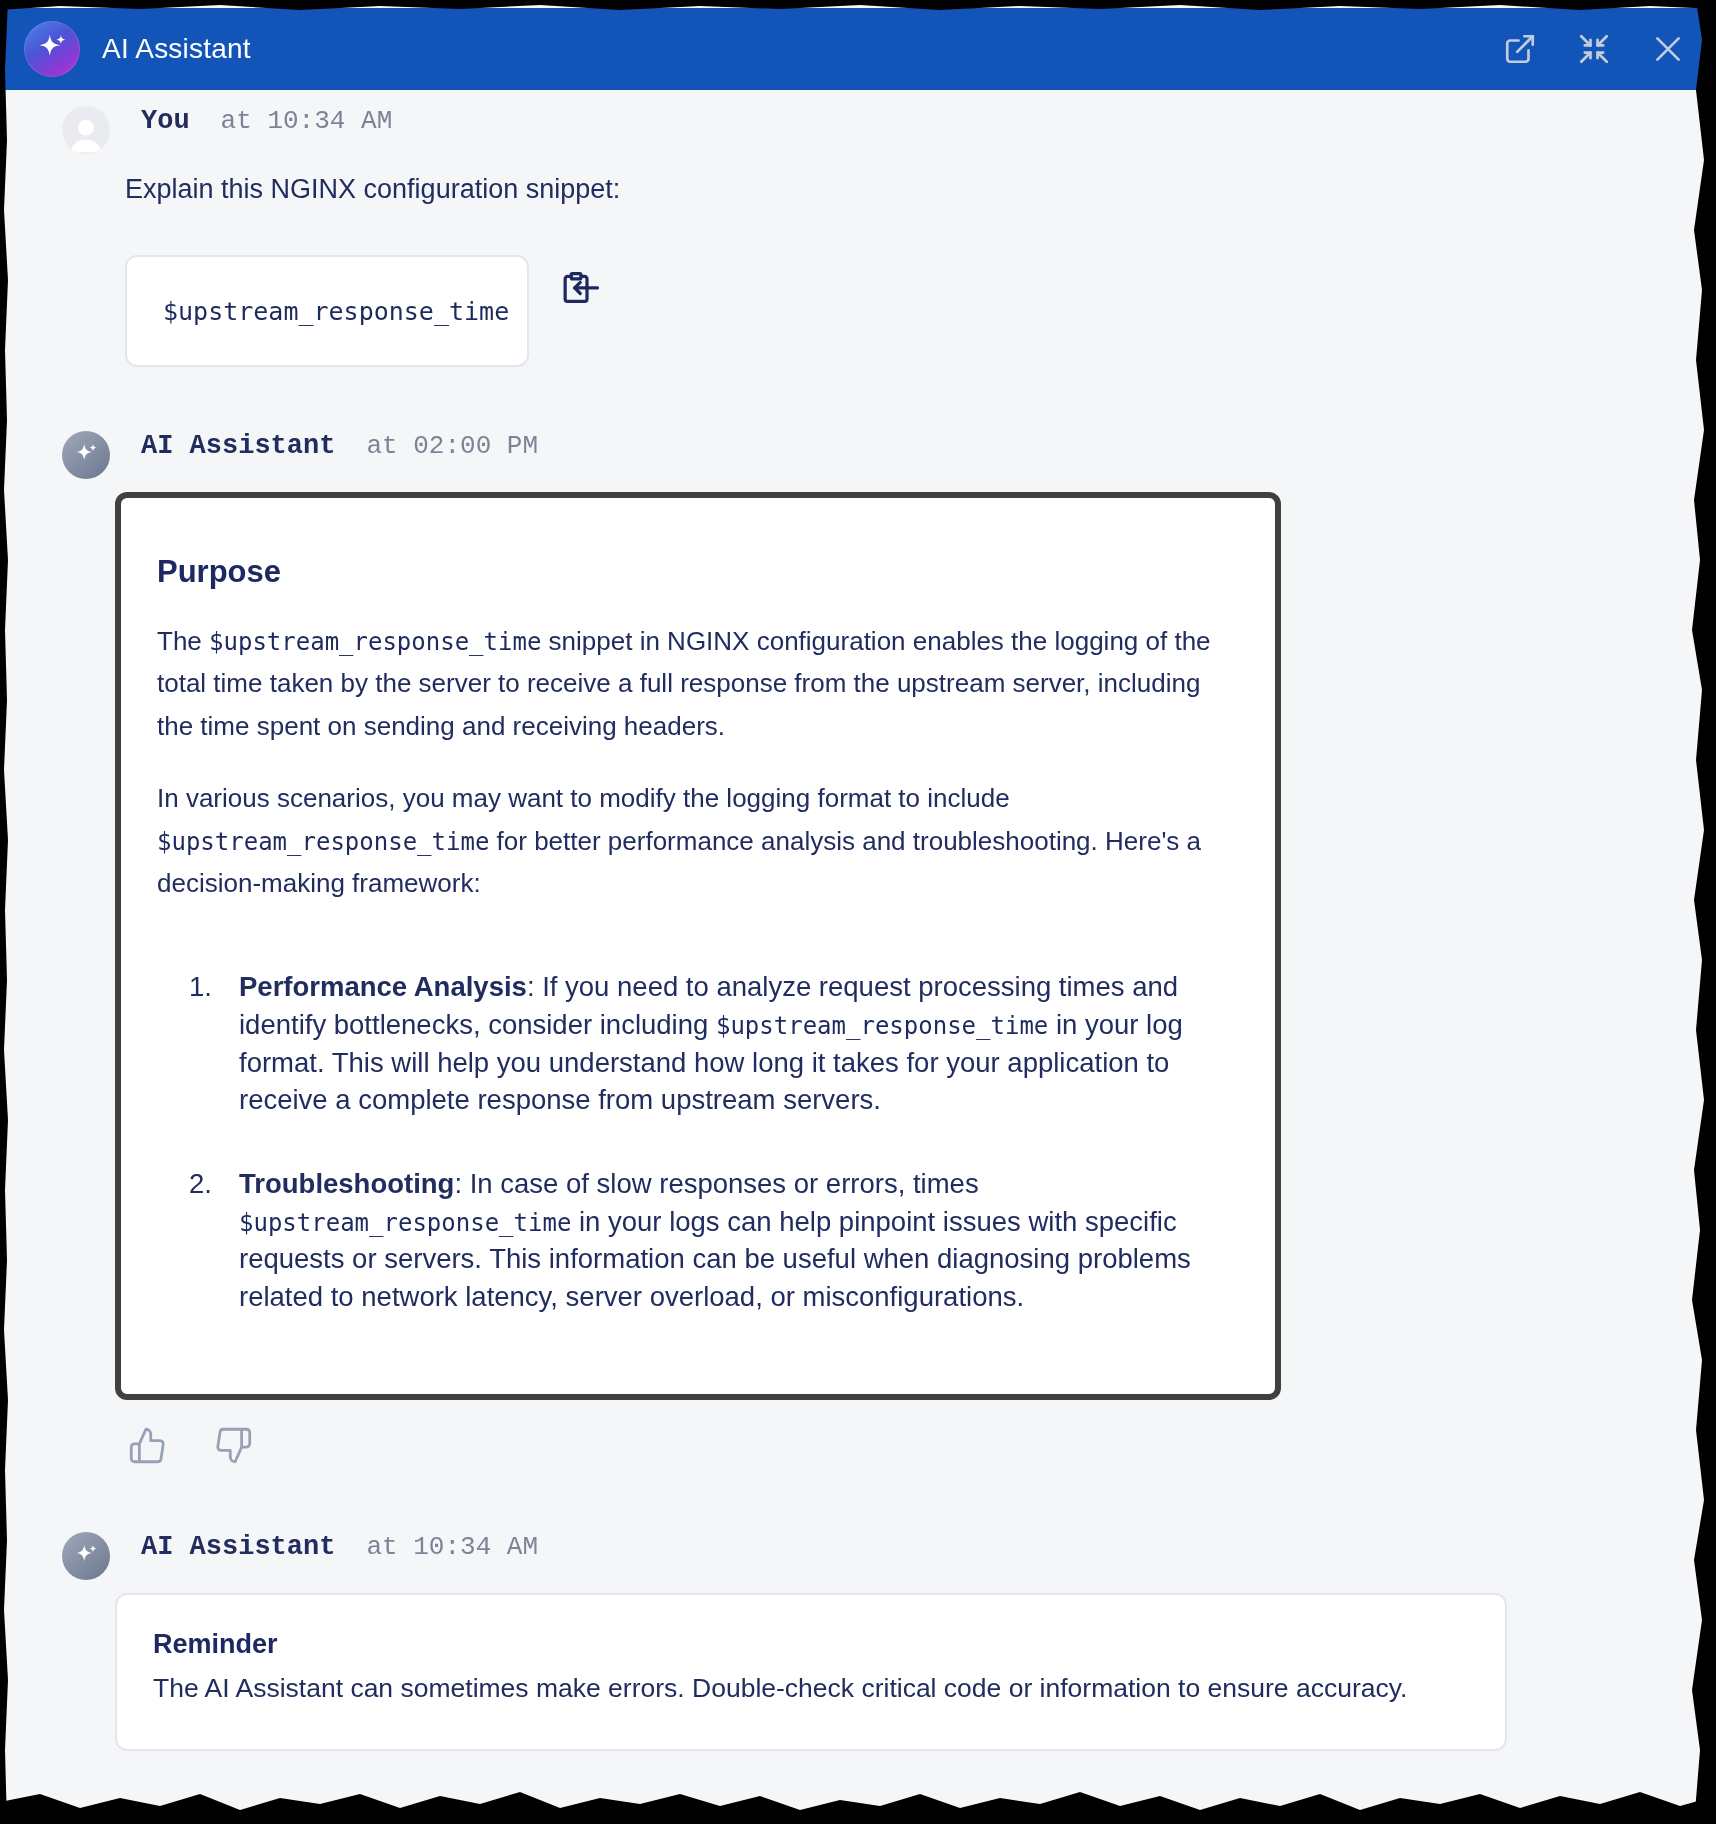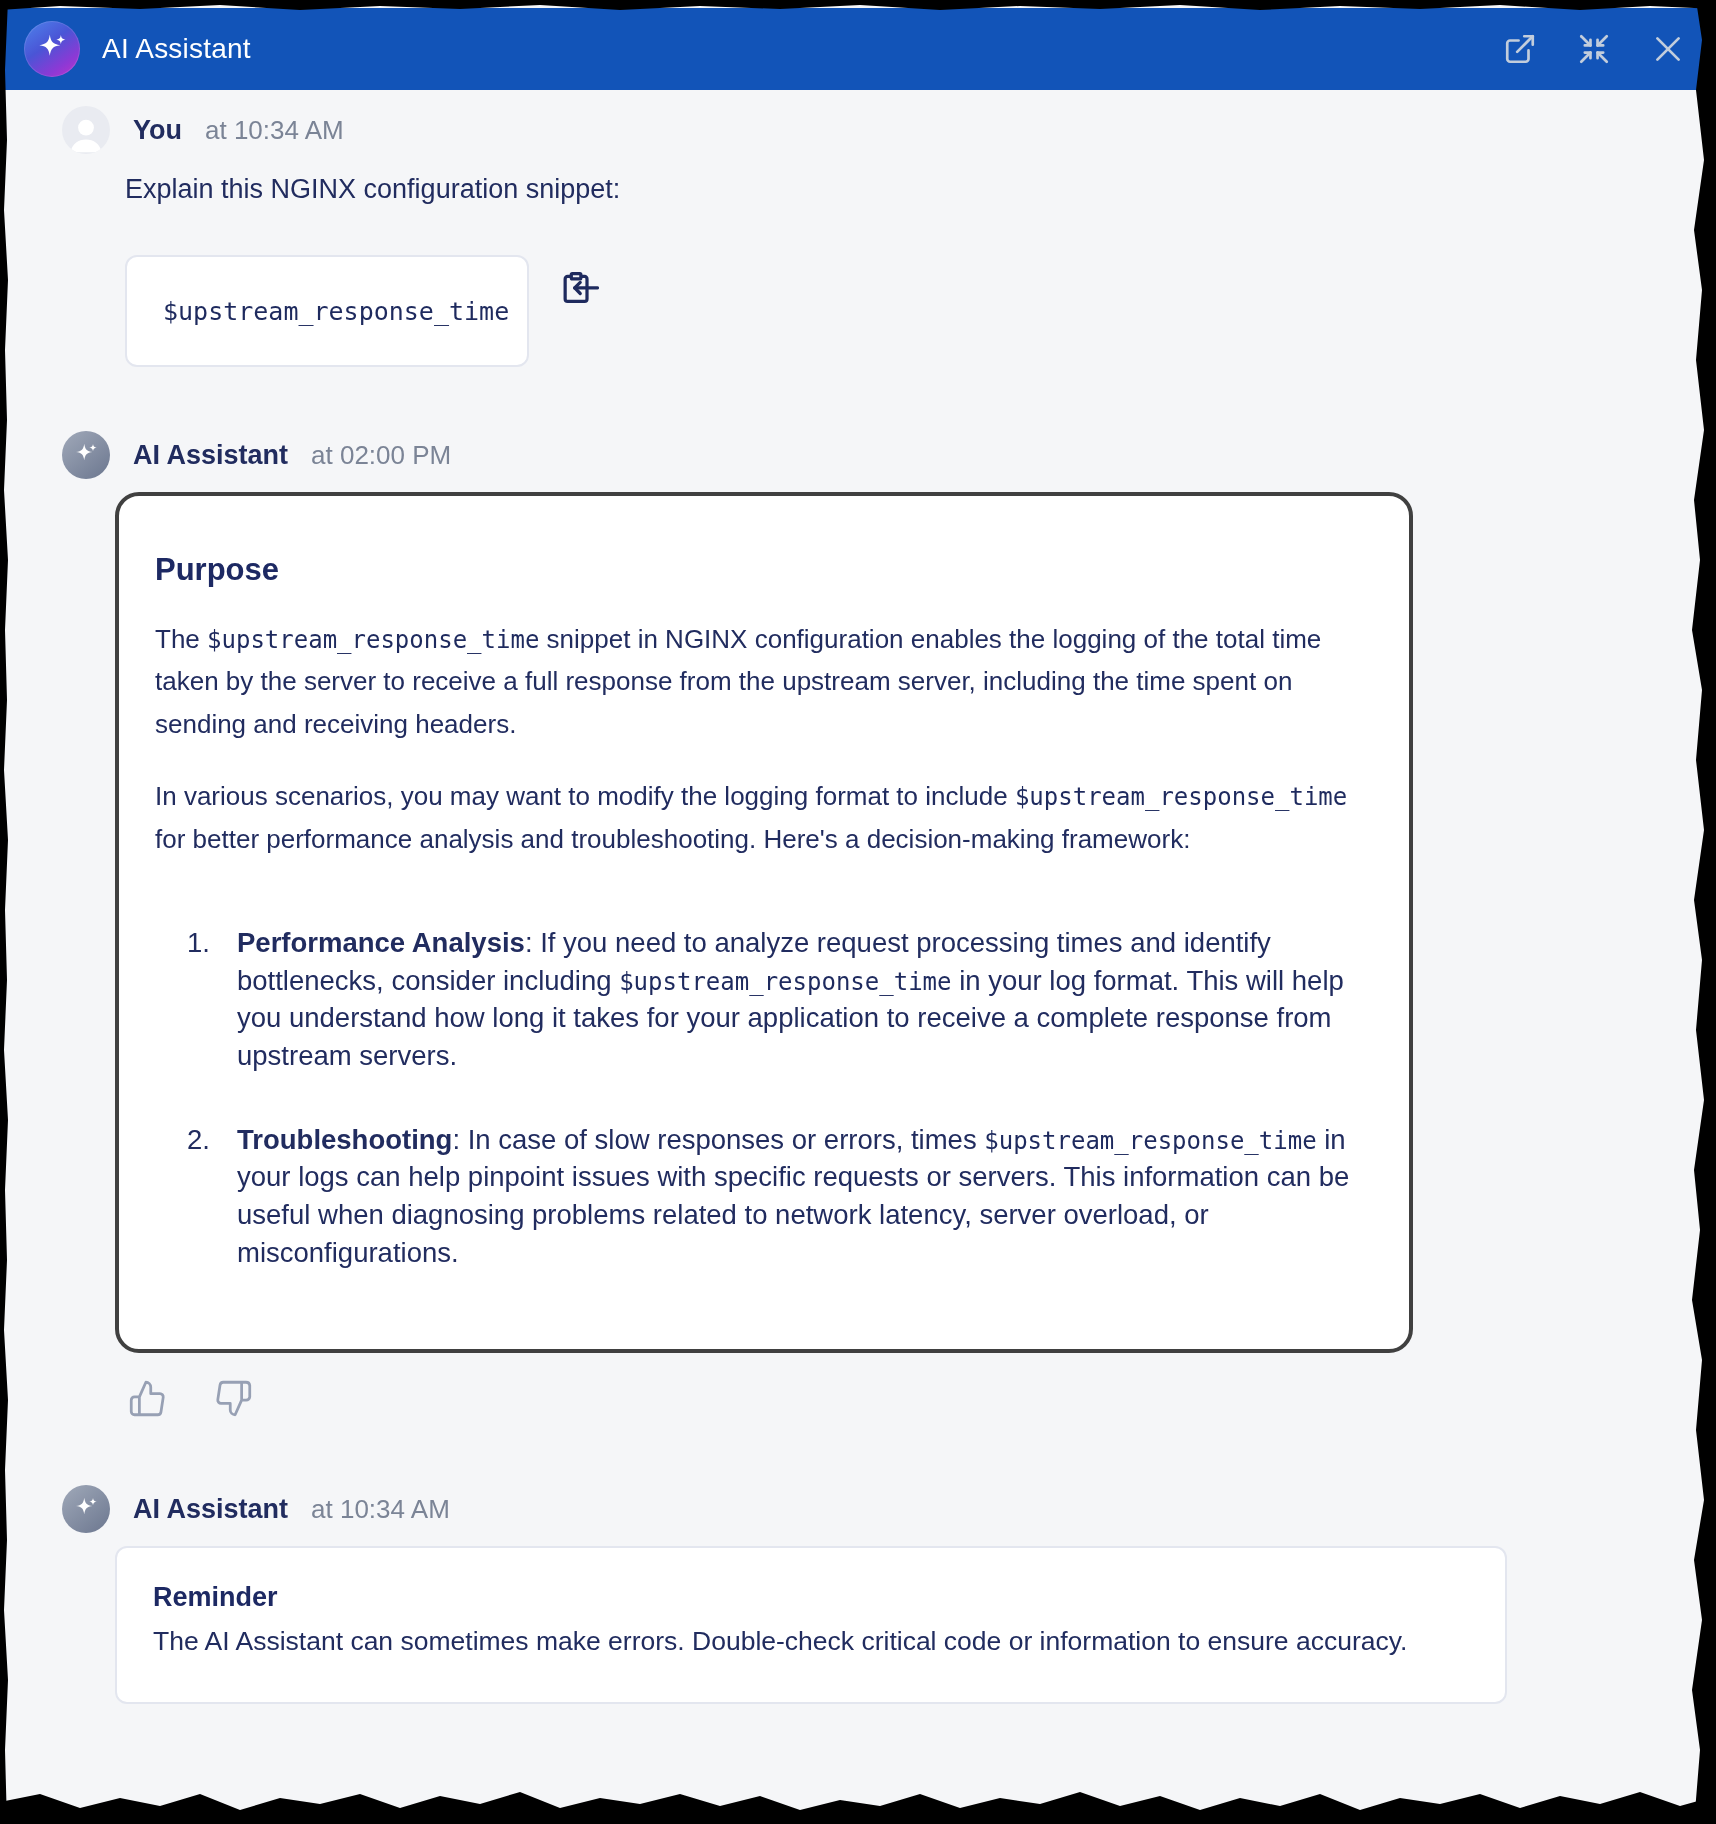--- a/index.html
+++ b/index.html
@@ -23,21 +23,21 @@
   }
   .logo svg { width:38px; height:38px; }
   .header-title { color:#fff; font-size:28px; font-weight:500; margin-left:22px; letter-spacing:.2px; }
   .header-actions { margin-left:auto; display:flex; align-items:center; gap:30px; }
   .hbtn { background:none; border:none; cursor:pointer; width:44px; height:44px;
           display:flex; align-items:center; justify-content:center; }
   .hbtn svg { width:34px; height:34px; stroke:#c2cddc; stroke-width:1.9; fill:none;
               stroke-linecap:round; stroke-linejoin:round; }
   
   .chat { position:absolute; top:90px; left:0; right:0; bottom:0; padding:16px 0 0 62px; }
-  .msg-head { display:flex; align-items:center; gap:23px; height:48px; }
+  .msg-head { display:flex; align-items:flex-start; gap:31px; height:48px;font-family:Liberation Mono, monospace; }
   .avatar { width:48px; height:48px; border-radius:50%; overflow:hidden; flex:0 0 auto;
             display:flex; align-items:center; justify-content:center; }
   .avatar-user { background:#e9ebf1; }
   .avatar-user svg { width:44px; height:44px; margin-top:8px; }
   .avatar-ai { background:linear-gradient(140deg,#9ba4b5 10%,#6e7991 95%); }
   .avatar-ai svg { width:30px; height:30px; }
   .msg-name { font-size:27px; font-weight:700; color:#212c5f; }
   .msg-time { font-size:26px; color:#7b8496; }
   .user-text { margin:20px 0 0 63px; font-size:27px; color:#212c5f; }
   .code-row { margin:50px 0 0 63px; display:flex; align-items:flex-start; }
@@ -46,22 +46,22 @@
     border:2px solid #e3e6ef; border-radius:12px;
     display:flex; align-items:center; padding-left:36px;
   }
   .code-box code { font-family:"DejaVu Sans Mono", monospace; font-size:25px; color:#1e2a5e; }
   .copy-btn { background:none; border:none; cursor:pointer; margin:14px 0 0 30px; padding:0; }
   .copy-btn svg { width:40px; height:37px; stroke:#1e2a5e; stroke-width:2.1; fill:none;
                   stroke-linecap:round; stroke-linejoin:round; }
   .ai-block { margin-top:64px; }
   
   .card {
-    margin:13px 0 0 53px; width:1298px; background:#fff;
-    border:4px solid #404040; border-radius:24px;
+    margin:13px 0 0 53px; width:1166px; background:#fff;
+    border:6px solid #404040; border-radius:12px;
     padding:30px 44px 78px 36px; color:#212c5f;
   }
   .card-h { font-size:31px; font-weight:700; color:#1d2963; margin-top:24px; }
   .card-h.first { margin-top:26px; }
   .card-h.second { margin-top:46px; }
   .card-p { font-size:26px; line-height:1.63; margin-top:30px; }
   code.inline { font-family:"DejaVu Sans Mono", monospace; font-size:24px; color:#1e2a5e; }
   .olist { margin:64px 0 0 32px; }
   .olist-item { display:flex; gap:16px; font-size:27.5px; line-height:1.37; margin-top:46px; }
   .olist-item:first-child { margin-top:64px; }

